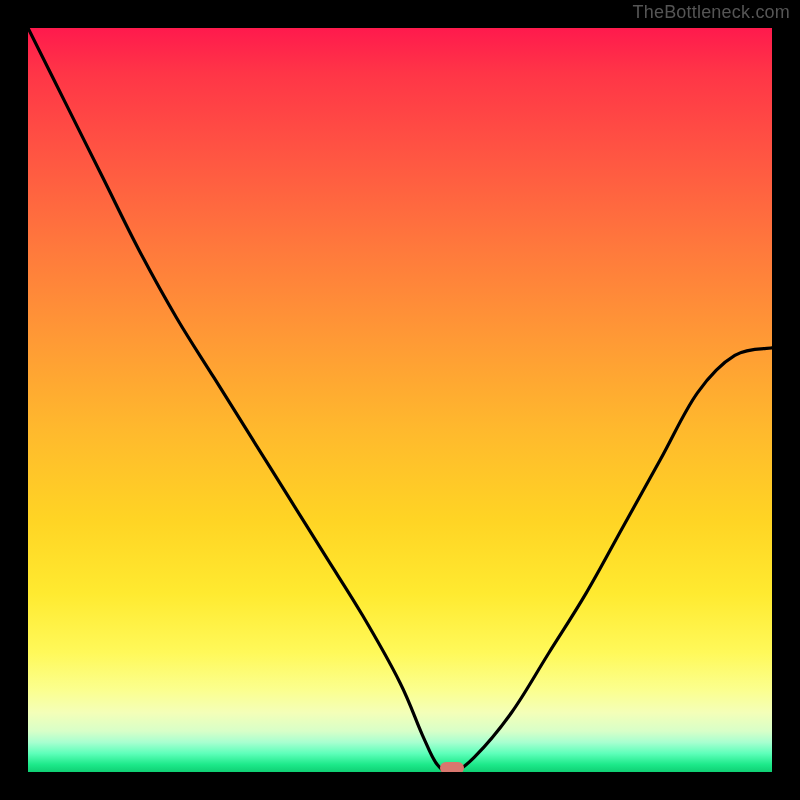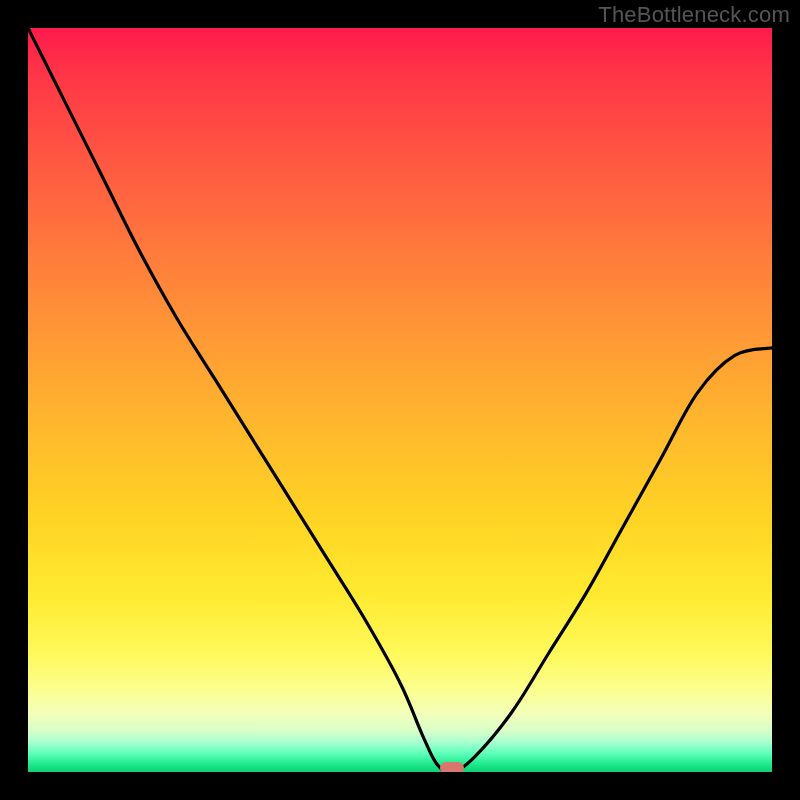--- a/index.html
+++ b/index.html
@@ -15,21 +15,21 @@
     position: relative;
     width: 800px;
     height: 800px;
     background: #000;
   }
   .watermark {
     position: absolute;
     top: 2px;
     right: 10px;
     color: #555;
-    font-size: 22px;
+    font-size: 18px;
     font-weight: 500;
     letter-spacing: 0.2px;
     z-index: 10;
   }
   .plot {
     position: absolute;
     left: 28px;
     top: 28px;
     width: 744px;
     height: 744px;

